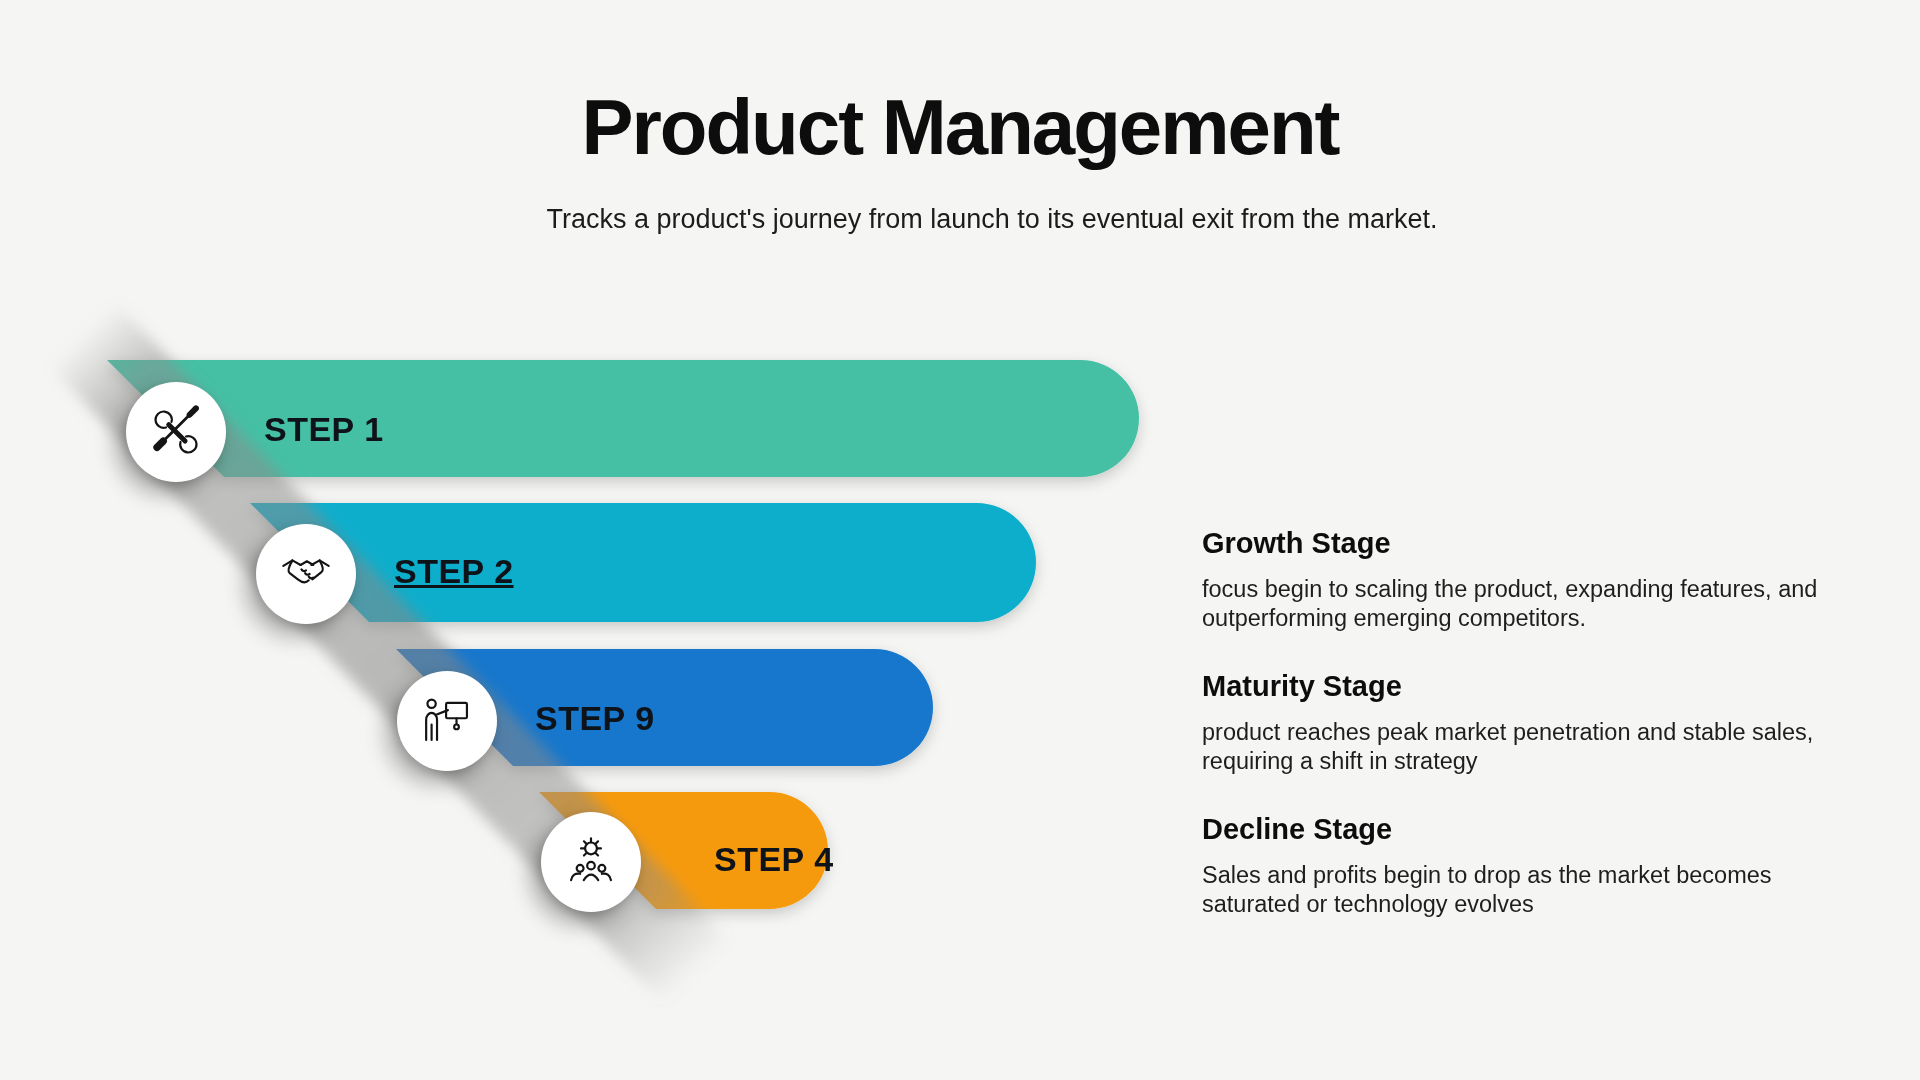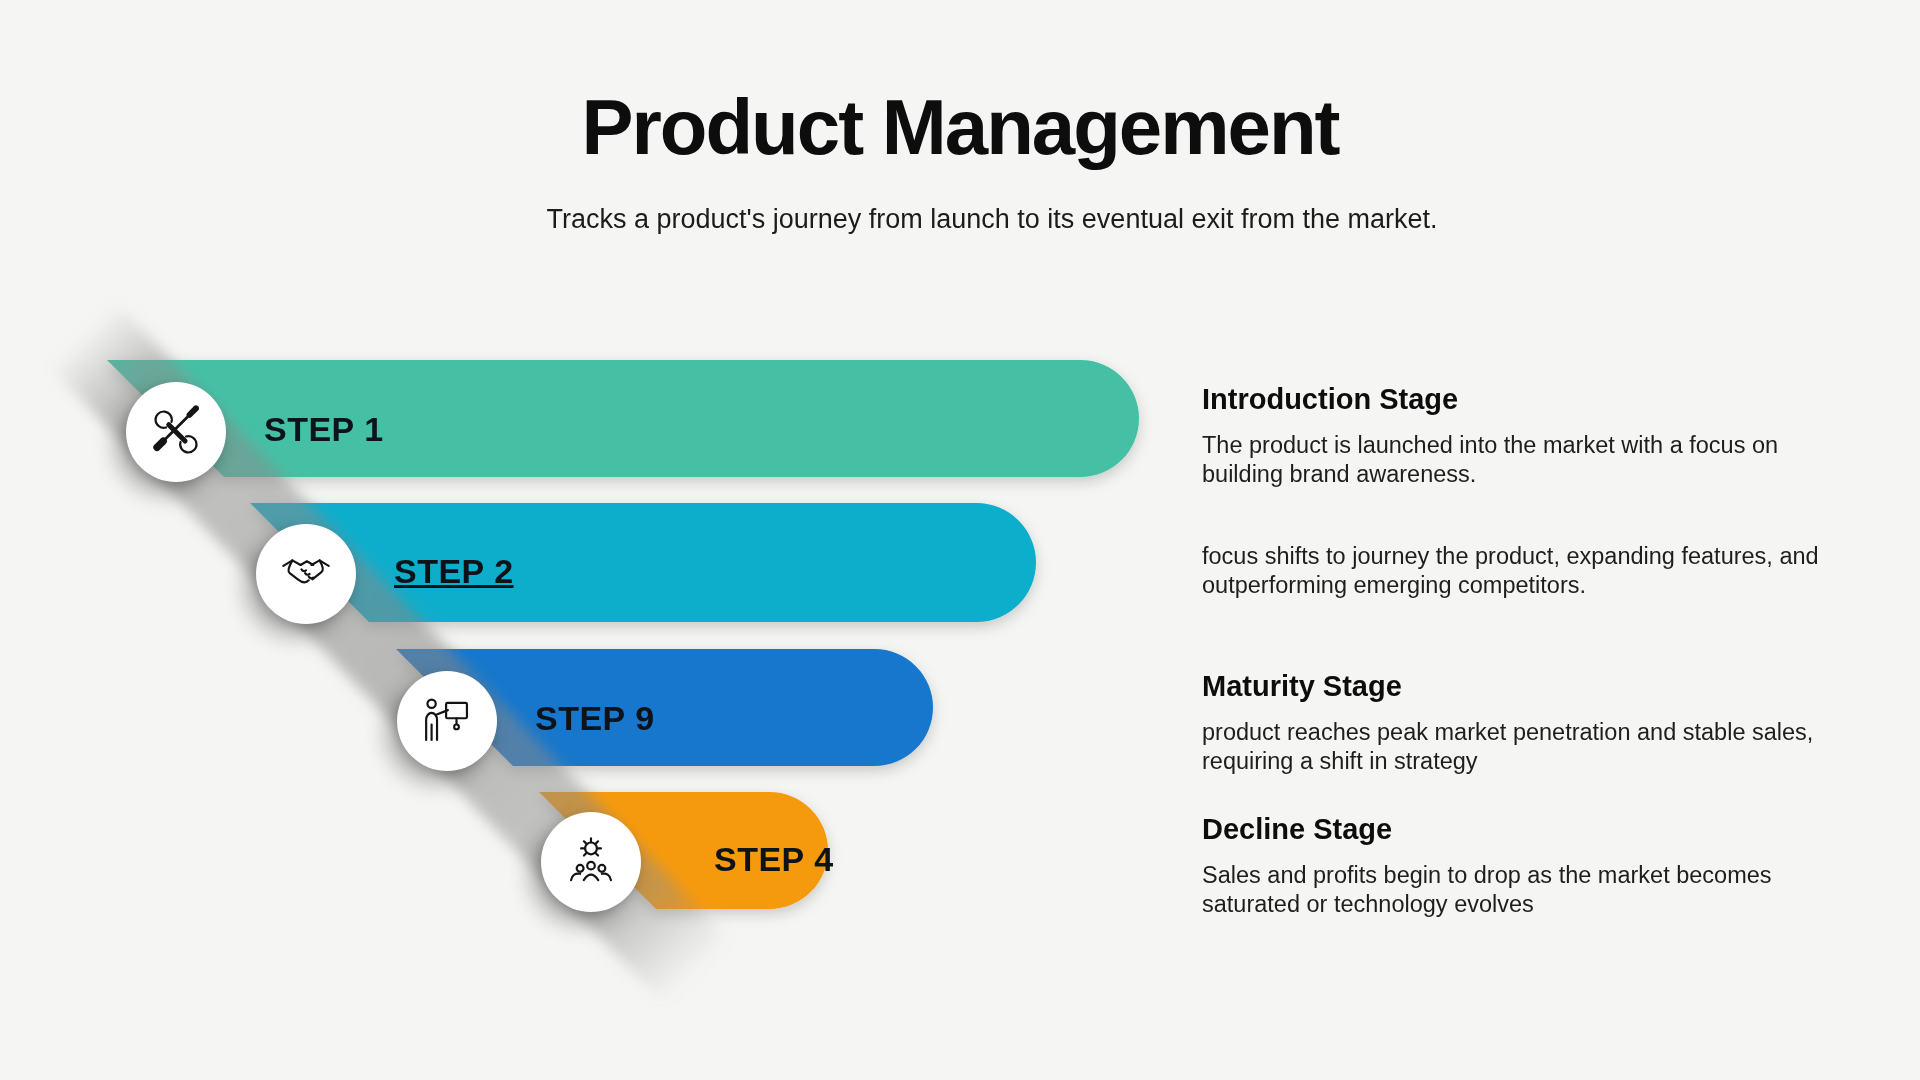--- a/index.html
+++ b/index.html
@@ -167,27 +167,23 @@
         <path d="M54 52 c-1 -6 -5 -8 -10 -7"></path>
       </g>
     </svg>
   </div>
 
   <div class="step-label" style="left:264px; top:410px;">STEP 1</div>
   <div class="step-label" style="left:394px; top:552px;text-decoration:underline;">STEP 2</div>
   <div class="step-label" style="left:535px; top:699px;">STEP 9</div>
   <div class="step-label" style="left:714px; top:840px;">STEP 4</div>
 
-  <div class="stage-block" style="top:383px;">
-    <h3 class="stage-heading">Introduction Stage</h3>
-    <p class="stage-desc">The product is launched into the market with a focus on
-building brand awareness.</p>
-  </div>
   <div class="stage-block" style="top:527px;">
-    <p class="stage-desc">focus shifts to journey the product, expanding features, and
+    <h3 class="stage-heading">Growth Stage</h3>
+    <p class="stage-desc">focus begin to scaling the product, expanding features, and
 outperforming emerging competitors.</p>
   </div>
   <div class="stage-block" style="top:670px;">
     <h3 class="stage-heading">Maturity Stage</h3>
     <p class="stage-desc">product reaches peak market penetration and stable sales,
 requiring a shift in strategy</p>
   </div>
   <div class="stage-block" style="top:813px;">
     <h3 class="stage-heading">Decline Stage</h3>
     <p class="stage-desc">Sales and profits begin to drop as the market becomes

